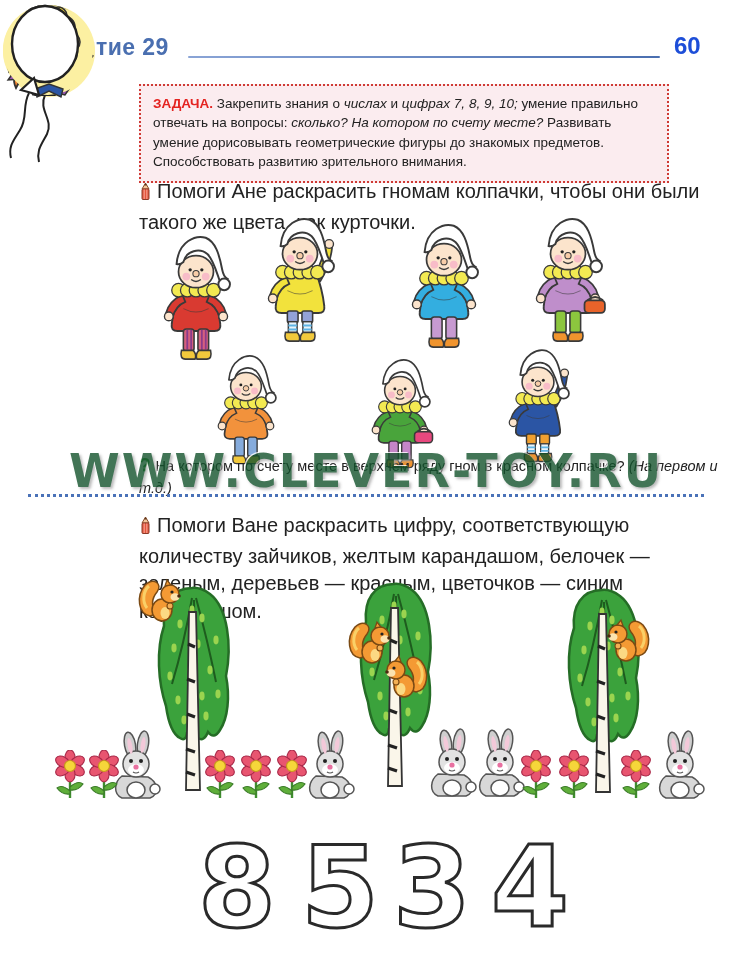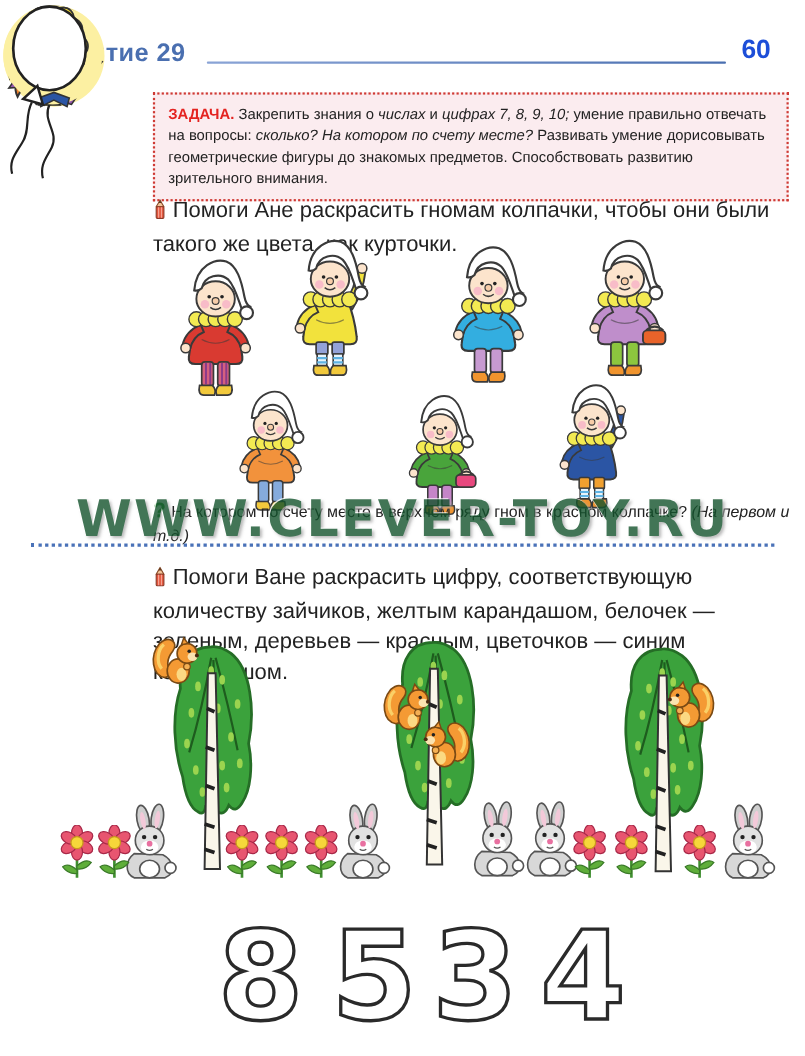--- a/index.html
+++ b/index.html
@@ -4,21 +4,21 @@
 <style>
   *{margin:0;padding:0;box-sizing:border-box}
   html,body{background:#fff}
   body{width:732px;height:960px;position:relative;overflow:hidden;
        font-family:"Liberation Sans",sans-serif;color:#222}
   .abs{position:absolute}
   .header-title{left:40px;top:34px;font-size:23px;font-weight:bold;color:#4a6fb0;letter-spacing:.4px}
   .header-line{left:188px;top:56px;width:472px;height:2px;
        background:linear-gradient(90deg,#8aa4d6,#4a6fb0);border-radius:2px}
   .page-num{left:674px;top:32px;font-size:24px;font-weight:bold;color:#1d4ed8}
-  .task-box{left:139px;top:84px;width:578px;padding:8px 12px 9px;
+  .task-box{left:139px;top:84px;width:530px;padding:8px 12px 9px;
        background:#fbecef;border:2.5px dotted #cf3a34;font-size:13.5px;line-height:1.44}
   .task-label{color:#e42320;font-weight:bold}
   .instr{font-size:20px;line-height:1.38}
   #instr1{left:139px;top:178px;width:582px}
   #instr2{left:139px;top:512px;width:582px}
   #question{left:139px;top:452px;width:582px;font-size:14.5px;line-height:1.38}
   .hint{font-style:italic}
   .q-icon{color:#3a9e3c;font-weight:bold;font-size:19px;margin-right:5px;text-shadow:0 1px 0 #bdd9be}
   .pencil-wrap{display:inline-block;vertical-align:-3px;margin-right:5px}
   #divider{left:28px;top:494px;width:676px;height:0;border-top:3px dotted #4a72b8}

